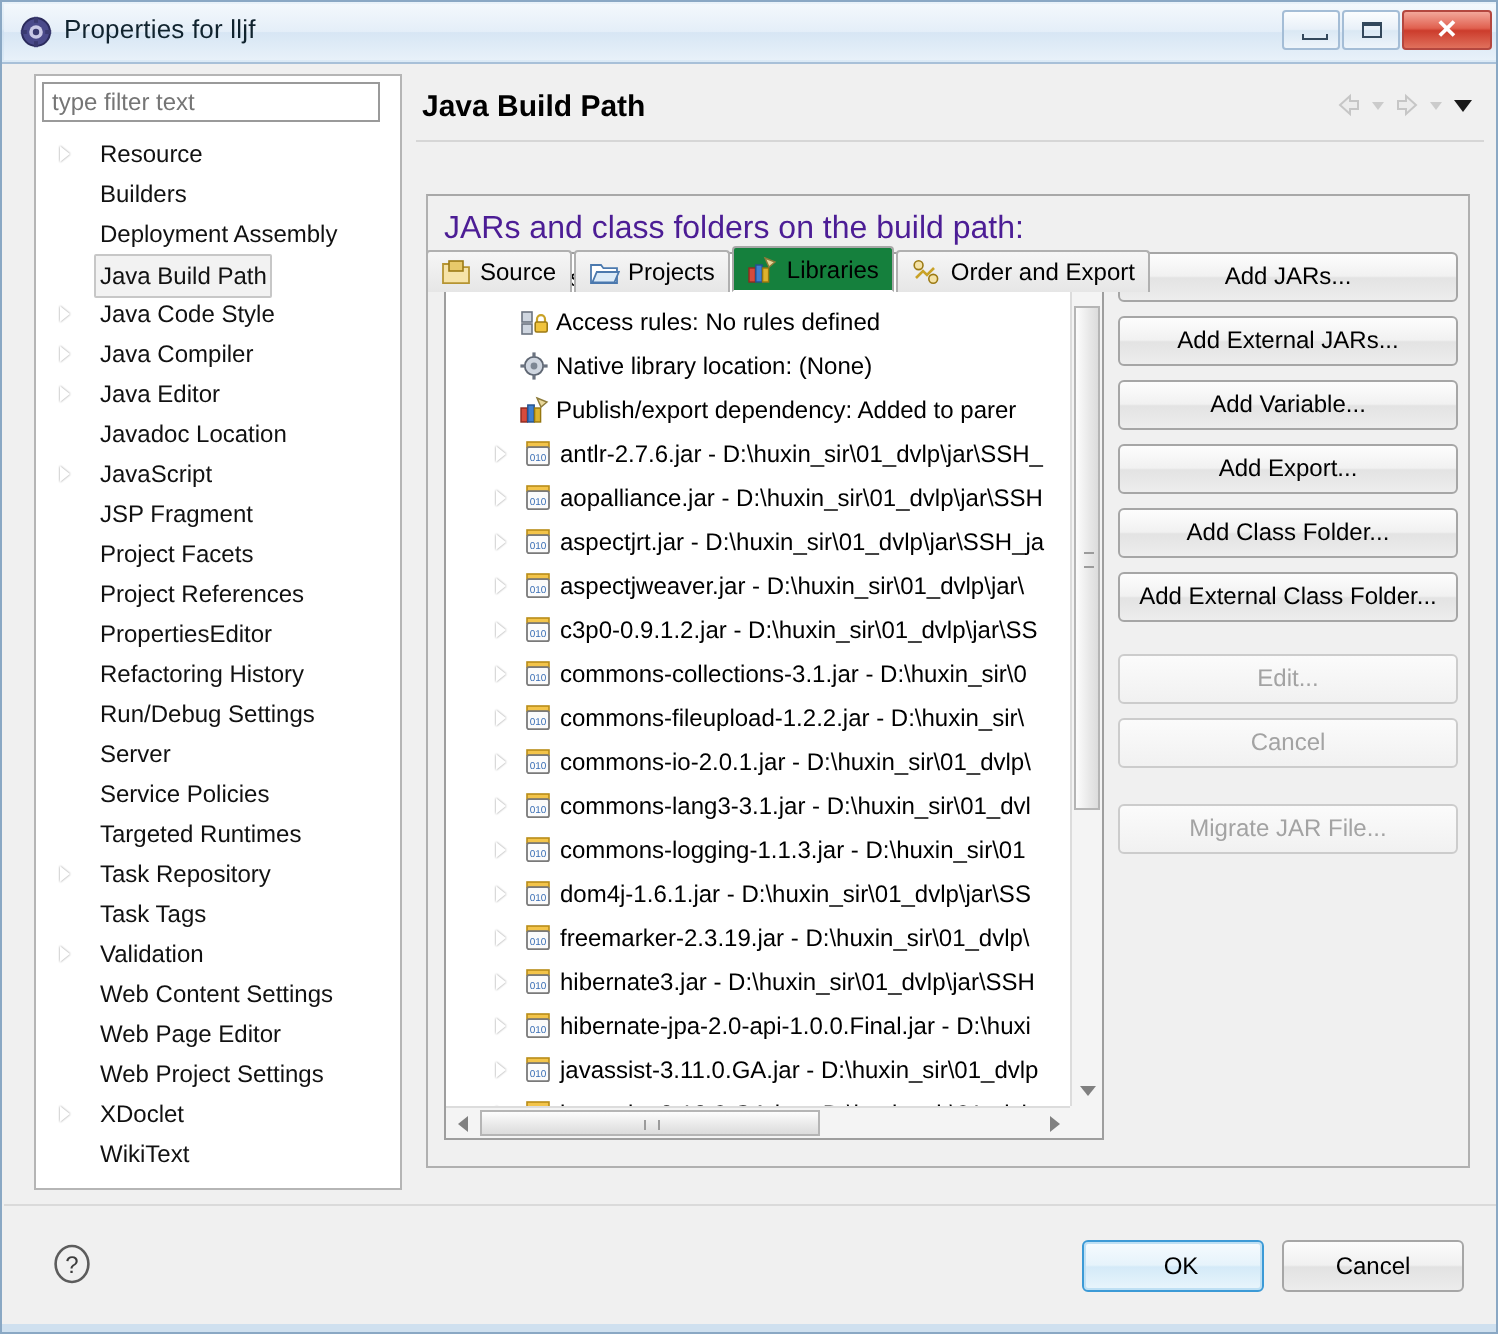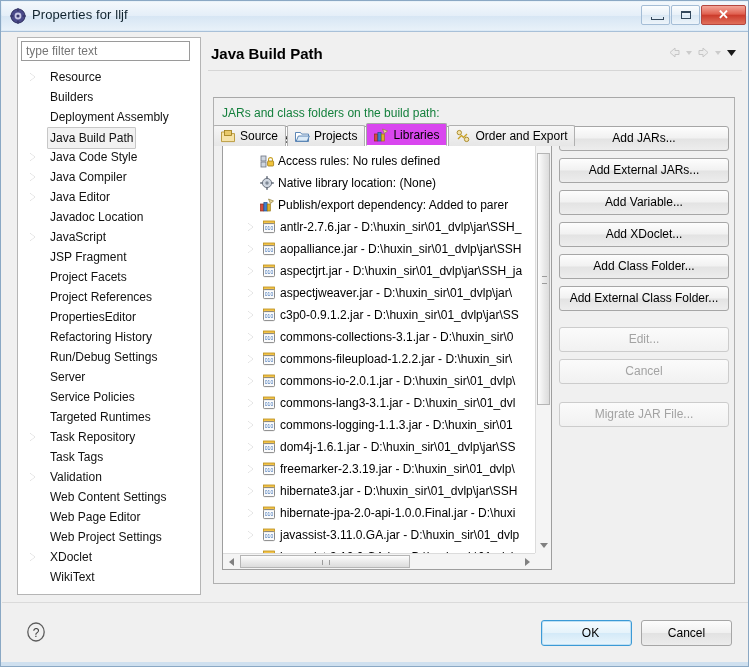--- a/index.html
+++ b/index.html
@@ -223,21 +223,21 @@
     font-size: 12px;
     color: #000;
     background: linear-gradient(to bottom, #f6f6f6, #e6e6e6);
     border: 1px solid #b0b0b0;
     border-bottom: none;
     margin-right: 1px;
     border-radius: 2px 2px 0 0;
   }
   .tab.active {
     height: 23px;
-    background: #d946ef;
+    background: #15803d;
     border-color: #a8a8a8;
     border-bottom: 1px solid #ffffff;
     font-weight: normal;
     z-index: 4;
     position: relative;
   }
   .tab .tabtext { white-space: nowrap; }
 
   .tab-content {
     position: absolute;
@@ -246,22 +246,22 @@
     height: 487px;
     background: #f0f0f0;
     border: 1px solid #b0b0b0;
     border-top: 1px solid #a8a8a8;
     box-sizing: border-box;
     z-index: 1;
   }
   .content-hint {
     position: absolute;
     left: 8px; top: 8px;
-    font-size: 12px;
-    color: #15803d;
+    font-size: 16px;
+    color: #4c1d95;
   }
 
   
   .listbox {
     position: absolute;
     left: 8px; top: 28px;
     width: 330px;
     height: 444px;
     background: #ffffff;
     border: 1px solid #9e9e9e;
@@ -837,21 +837,21 @@
                 <span class="sarrow right"></span>
               </div>
           </div>
           <div class="corner"></div>
         </div>
 
         <div class="btncol" id="btncol">
             <div class="pbtn">Add JARs...</div>
             <div class="pbtn">Add External JARs...</div>
             <div class="pbtn">Add Variable...</div>
-            <div class="pbtn">Add XDoclet...</div>
+            <div class="pbtn">Add Export...</div>
             <div class="pbtn">Add Class Folder...</div>
             <div class="pbtn">Add External Class Folder...</div>
             <div class="gap-sm"></div>
             <div class="pbtn disabled">Edit...</div>
             <div class="pbtn disabled">Cancel</div>
             <div class="gap-lg"></div>
             <div class="pbtn disabled">Migrate JAR File...</div>
           </div>
       </div>
     </div>

